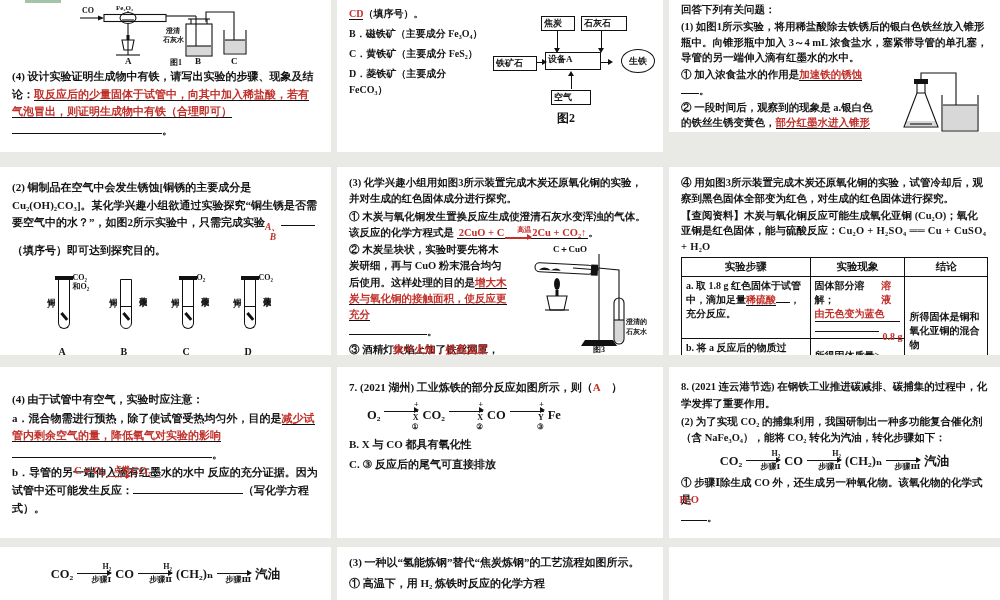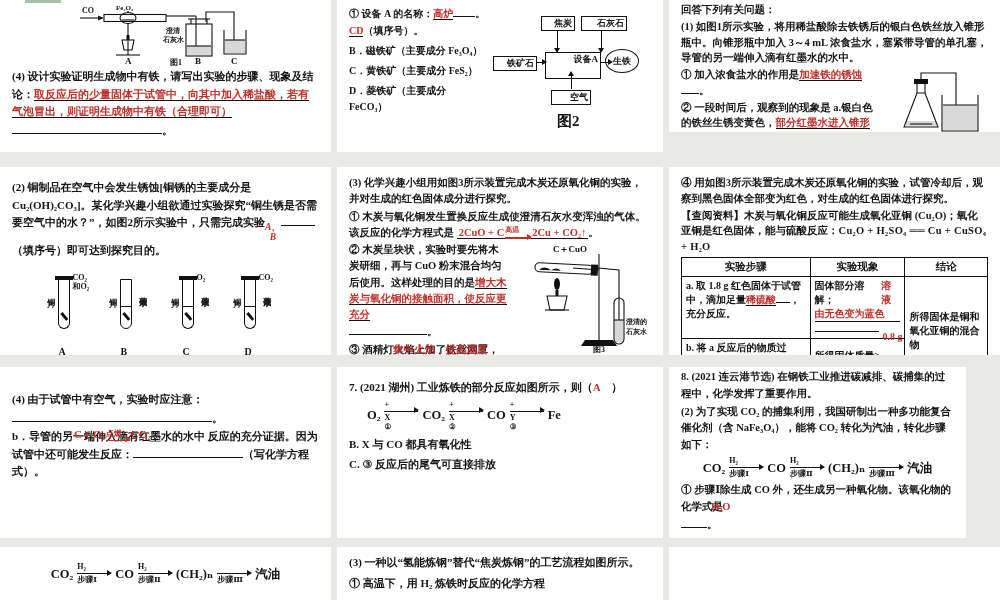--- a/index.html
+++ b/index.html
@@ -8,36 +8,36 @@
      font-family:"Liberation Serif","DejaVu Serif",serif;font-weight:bold;color:#151515}
 .card{position:absolute;background:#fff;overflow:hidden;font-size:11px;line-height:1.6;padding:6px 12px}
 #c11{left:0;top:0;width:331px;height:152px;padding-top:0}
 #c12{left:337px;top:0;width:326px;height:152px;font-size:10px;padding-top:2px}
 #c13{left:669px;top:0;width:331px;height:132px;font-size:10.5px;line-height:1.5;padding-top:2px}
 #c21{left:0;top:167px;width:331px;height:188px;padding-top:12px}
 #c22{left:337px;top:167px;width:326px;height:188px;font-size:10.5px;line-height:1.55;padding-top:8px}
 #c23{left:669px;top:167px;width:331px;height:188px;font-size:10.5px;line-height:1.5;padding-top:8px}
 #c31{left:0;top:367px;width:331px;height:171px;padding-top:24px}
 #c32{left:337px;top:367px;width:326px;height:171px;padding-top:12px}
-#c33{left:669px;top:367px;width:297px;height:171px;font-size:10.5px;padding-top:2px}
+#c33{left:669px;top:367px;width:331px;height:171px;font-size:10.5px;padding-top:12px}
 #c41{left:0;top:547px;width:331px;height:53px;padding-top:16px}
 #c42{left:337px;top:547px;width:326px;height:53px;padding-top:6px;line-height:1.8}
 #c43{left:669px;top:547px;width:331px;height:53px}
 .red{color:#c2302a}
 .u{border-bottom:1.2px solid #111}
 .blank{display:inline-block;border-bottom:1.2px solid #111;height:0.85em;vertical-align:baseline}
 .para{margin-bottom:1px}
 .rel{position:relative}
 .ov{position:absolute;white-space:nowrap}
 .greenbar{position:absolute;left:25px;top:0;width:36px;height:3px;background:#a5c3a7}
 .clipline{height:4px;overflow:hidden}
 .clipline div{margin-top:-13px}
 
 .chain{display:flex;align-items:center;gap:3px;font-size:12.5px}
-.rx{display:inline-flex;flex-direction:column;align-items:flex-start;line-height:1;vertical-align:middle;margin:0 1px}
+.rx{display:inline-flex;flex-direction:column;align-items:flex-end;line-height:1;vertical-align:middle;margin:0 1px}
 .rx i{font-style:normal}
 .rx .t{font-size:8px;margin-bottom:1px;min-height:8px}
 .rx .ln{width:34px;height:1.3px;background:currentColor;position:relative;margin:1px 0}
 .rx .ln::after{content:"";position:absolute;right:-1px;top:-3.2px;border-left:5px solid currentColor;
   border-top:3px solid transparent;border-bottom:3px solid transparent}
 .rx .b{font-size:8px;margin-top:1px}
 .rx .n{font-size:7.5px;margin-top:1px}
 .equ{border-bottom:1.2px solid #111;padding:0 2px;white-space:nowrap}
 .equ .rx .ln{width:26px}
 .equ .rx .t{font-size:7px}
@@ -56,29 +56,29 @@
     border-bottom-left-radius:7px;border-bottom-right-radius:7px}
 .cu-strip{position:absolute;left:18px;top:49px;width:9px;height:2.5px;background:#111;transform:rotate(50deg)}
 .wl{position:absolute;left:17px;top:40px;width:11px;border-top:1.2px solid #111}
 .vtxt{writing-mode:vertical-rl;text-orientation:upright;letter-spacing:1px}
 .lbl-cu{position:absolute;left:2px;top:26px}
 .top2{position:absolute;left:31px;top:7px;line-height:1.15}
 .rgt{position:absolute;left:32px;top:24px}
 .ltr{position:absolute;left:17px;top:78px;font-size:10px}
 
 .flow{float:right;position:relative;width:158px;height:108px;margin:10px 0 2px 6px;font-size:9px}
-.fbox{position:absolute;border:1.1px solid #111;text-align:right;padding:1px 2px;background:#fff;line-height:1.25}
+.fbox{position:absolute;border:1.1px solid #111;text-align:left;padding:1px 2px;background:#fff;line-height:1.25}
 .fcir{position:absolute;border:1.1px solid #111;border-radius:50%;width:34px;height:24px;line-height:22px;text-align:center}
 .ln-v{position:absolute;width:1.2px;background:#111}
 .ln-h{position:absolute;height:1.2px;background:#111}
 .tri{position:absolute;width:0;height:0}
 .tri.d{border-left:3.5px solid transparent;border-right:3.5px solid transparent;border-top:5px solid #111}
 .tri.u{border-left:3.5px solid transparent;border-right:3.5px solid transparent;border-bottom:5px solid #111}
 .tri.r{border-top:3.5px solid transparent;border-bottom:3.5px solid transparent;border-left:5px solid #111}
-.flowcap{position:absolute;left:64px;top:93px;font-size:15px}
+.flowcap{position:absolute;left:64px;top:93px;font-size:12px}
 
 .fig{display:block}
 .fig .sk{stroke:#111;stroke-width:1.1;fill:none}
 .fig .fl{fill:#111;stroke:none}
 .fig .wat{fill:#d8d8d8;stroke:none}
 .fig text{font-size:8px;font-weight:bold;fill:#111}
 .fig .t7{font-size:7px}
 .fig .t9{font-size:9px}
 .figA{margin:2px 0 2px 66px}
 .figC{float:right;margin:0 0 0 4px}
@@ -151,37 +151,34 @@
 </div>
 
 <div class="card" id="c12">
   <div class="clipline">
       <div>图2是工业炼铁的生产流程示意图。</div>
     </div>
   <div class="flow">
     <div class="fbox" style="left:48px;top:0;width:34px">焦炭</div>
     <div class="fbox" style="left:88px;top:0;width:46px">石灰石</div>
     <div class="fbox" style="left:0;top:40px;width:44px">铁矿石</div>
-    <div class="fbox" style="left:52px;top:36px;width:56px;height:27px">设备A</div>
+    <div class="fbox" style="left:52px;top:36px;width:56px;height:18px">设备A</div>
     <div class="fbox" style="left:58px;top:74px;width:40px">空气</div>
-    <div class="fcir" style="left:112px;top:33px">生铁</div>
+    <div class="fcir" style="left:128px;top:33px">生铁</div>
     <div class="ln-v" style="left:64px;top:15px;height:18px"></div>
     <div class="tri d" style="left:61px;top:32px"></div>
     <div class="ln-v" style="left:108px;top:15px;height:18px"></div>
     <div class="tri d" style="left:105px;top:32px"></div>
     <div class="ln-h" style="left:44px;top:46px;width:7px"></div>
     <div class="tri r" style="left:49px;top:43px"></div>
     <div class="ln-v" style="left:78px;top:59px;height:14px"></div>
     <div class="tri u" style="left:75px;top:55px"></div>
     <div class="ln-h" style="left:108px;top:46px;width:9px"></div>
     <div class="tri r" style="left:115px;top:43px"></div>
     <div class="flowcap">图2</div>
-  </div>
-  <div class="para">
-    <span>① 设备 A 的名称：</span><span class="red u">高炉</span><span class="blank" style="width:22px"></span><span>。</span>
   </div>
   <div class="para">
     <span class="red u">CD</span><span>（填序号）。</span>
   </div>
   <div class="opt">B．磁铁矿（主要成分 Fe₃O₄）</div>
   <div class="opt">C．黄铁矿（主要成分 FeS₂）</div>
   <div class="opt">D．菱铁矿（主要成分 FeCO₃）</div>
 </div>
 
 <div class="card" id="c13">
@@ -357,20 +354,23 @@
 
       </td>
     </tr>
   </tbody>
     </table>
 </div>
 
 <div class="card" id="c31">
   <div class="para">(4) 由于试管中有空气，实验时应注意：</div>
   <div class="para">
+    <span>a．混合物需进行预热，除了使试管受热均匀外，目的是</span><span class="red u">减少试管内剩余空气的量，降低氧气对实验的影响</span>
+  </div>
+  <div class="para">
     <span class="blank" style="width:200px"></span><span>。</span>
   </div>
   <div class="para rel">
     <span>b．导管的另一端伸入滴有红墨水的水中 反应的充分证据。因为试管中还可能发生反应：</span><span class="blank" style="width:110px"></span><span>（写化学方程式）。</span>
     <span class="ov red" style="left:62px;top:-2px"><span>C＋O₂</span><span class="rx">
           <i class="t">点燃</i>
           <i class="ln" style="width:24px"></i>
         </span><span>CO₂</span></span>
   </div>
 </div>

